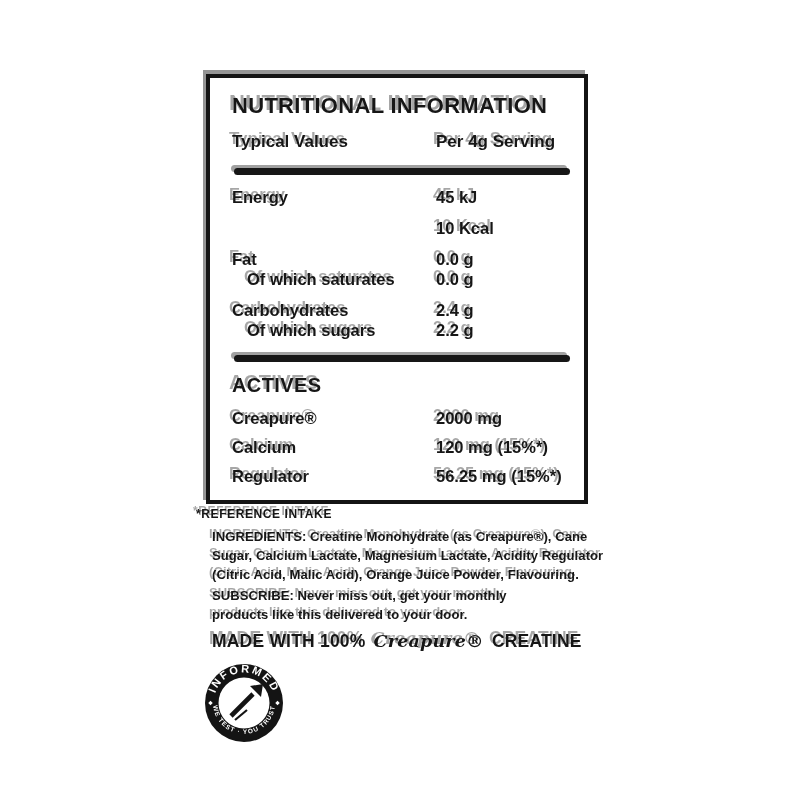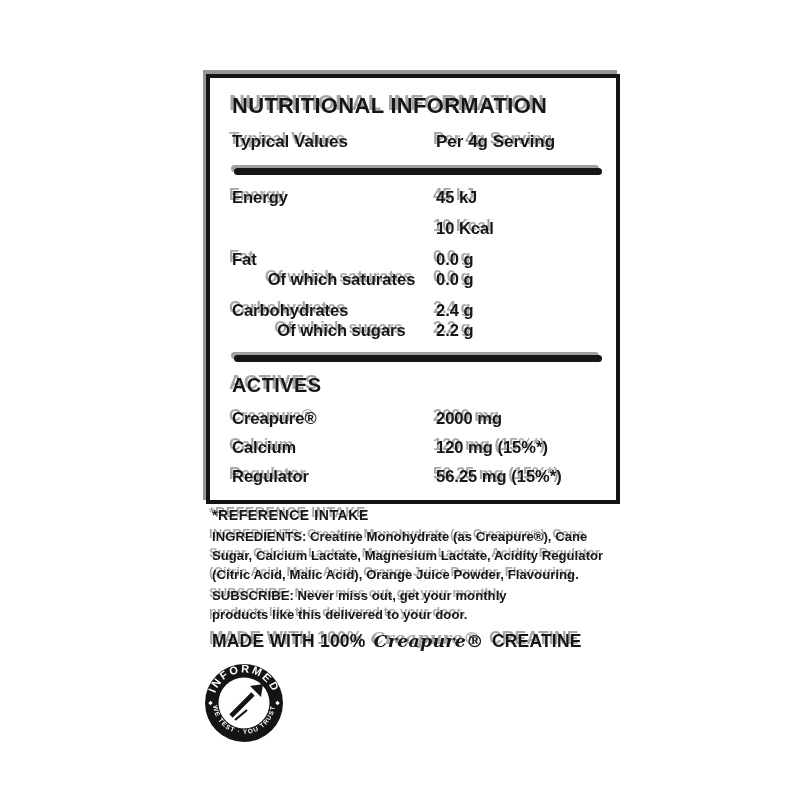--- a/index.html
+++ b/index.html
@@ -6,21 +6,21 @@
   body{
     width:800px;height:800px;position:relative;overflow:hidden;
     background:#ffffff;color:#161616;
     font-family:"Liberation Sans", sans-serif;
     -webkit-font-smoothing:antialiased;
   }
   .ghost{ text-shadow:-3px -3px 0 rgba(22,22,22,0.38); }
 
   
   .panel{
-    position:absolute; left:206px; top:74px; width:414px; height:430px;
+    position:absolute; left:206px; top:74px; width:382px; height:430px;
     border:4px solid #141414; box-sizing:border-box;
     box-shadow:-3px -4px 0 0 rgba(20,20,20,0.45);
     padding:15px 12px 0 22px;
   }
   .panel-title{
     font-size:22px; font-weight:bold; letter-spacing:0.3px; white-space:nowrap;
   }
   .cols, .nrow, .arow{
     display:grid; grid-template-columns:204px 1fr; align-items:baseline;
   }
@@ -29,30 +29,30 @@
     height:7px; background:#161616; border-radius:4px; margin:0 2px;
     box-shadow:-3px -3px 0 rgba(20,20,20,0.4);
   }
   .bar1{ margin-top:16px; }
   .bar2{ margin-top:15px; }
   .nrows{ margin-top:12px; }
   .nrow{ font-size:16.5px; font-weight:bold; line-height:20px; }
   .nrow .lbl, .arow .lbl{ white-space:nowrap; }
   .nrow.sp{ margin-top:11px; }
   .nrow.sp-lg{ margin-top:11px; }
-  .nrow.indent .lbl{ padding-left:15px;text-align:center; }
+  .nrow.indent .lbl{ padding-left:15px; }
   .actives-title{ margin-top:12px; font-size:20px; font-weight:bold; letter-spacing:0.4px; }
   .arows{ margin-top:11px; }
   .arow{ font-size:16.5px; font-weight:bold; line-height:20px; }
   .arow + .arow{ margin-top:9px; }
 
   
   .footnote{
-    position:absolute; left:212px; top:507px;
-    font-size:14px; font-weight:bold; letter-spacing:0.6px;
+    position:absolute; left:196px; top:507px;
+    font-size:12px; font-weight:bold; letter-spacing:0.6px;
   }
   .smallpara{
     position:absolute; font-size:13px; font-weight:bold; line-height:19px;
     letter-spacing:0.1px;
   }
   .ingredients{ left:212px; top:527px; width:402px; }
   .subscribe{ left:212px; top:586px; width:344px; }
   .tagline{
     position:absolute; left:212px; top:631px; font-size:17.5px; font-weight:bold;
     letter-spacing:0.2px; white-space:nowrap;

